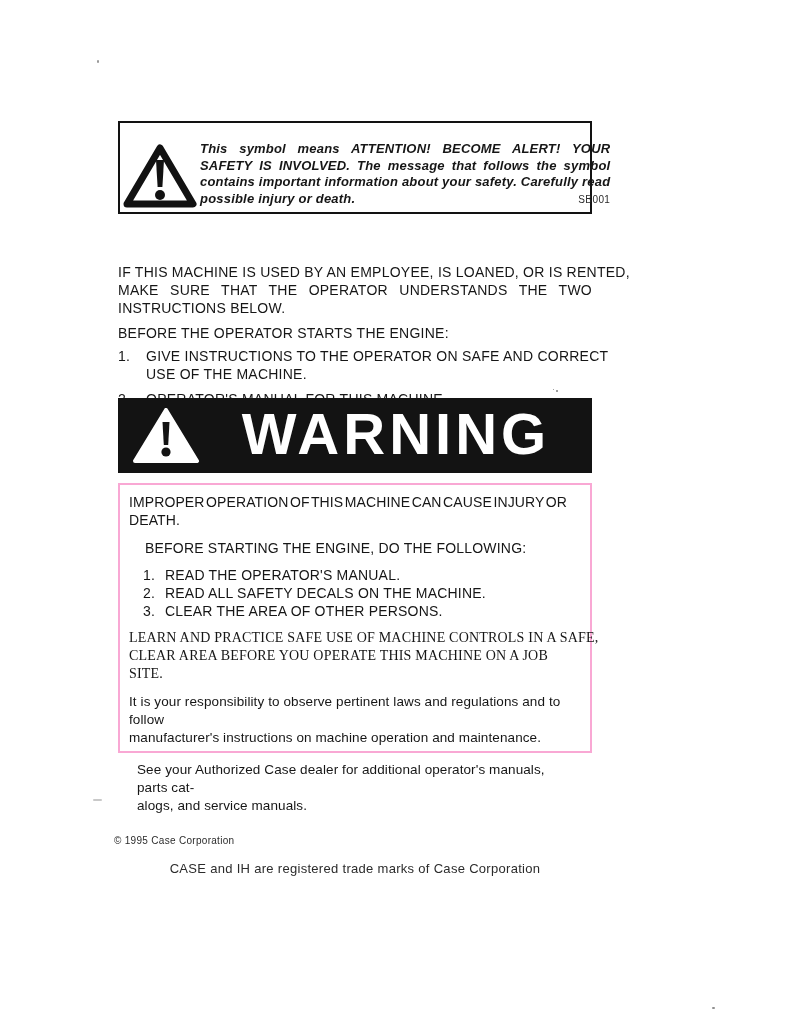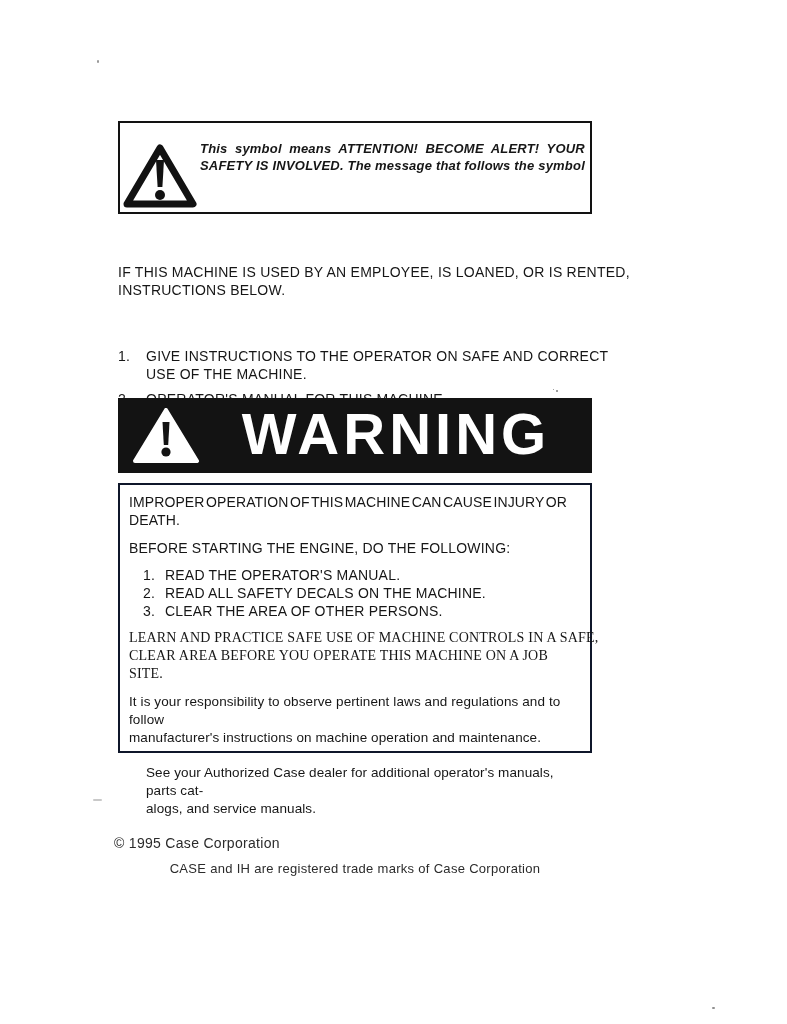--- a/index.html
+++ b/index.html
@@ -34,34 +34,34 @@
     background:#131313;display:flex;align-items:center;box-sizing:border-box;
   }
   .banner-icon{margin-left:14px;flex:none;display:flex;}
   .banner-word{
     flex:1;text-align:center;color:#ffffff;font-size:58px;font-weight:bold;
     letter-spacing:4px;line-height:1;padding-bottom:4px;
   }
   
   .warning-box{
     position:absolute;left:118px;top:483px;width:474px;height:270px;
-    border:2px solid #0f172a;box-sizing:border-box;background:#fff;
+    border:2px solid #f9a8d4;box-sizing:border-box;background:#fff;
     padding:8px 9px 0 9px;font-size:14px;line-height:18px;letter-spacing:0.2px;
   }
   .wb-p1{margin:0 0 10px 0;word-spacing:-2.4px;letter-spacing:0.1px;}
-  .wb-p2{margin:0 0 9px 0;}
+  .wb-p2{margin:0 0 9px 16px;}
   .wb-steps{margin:0 0 9px 0;padding-left:14px;}
   .wb-step{display:flex;}
   .wb-step .snum{width:22px;flex:none;}
   .wb-p3{margin:0 0 10px 0;font-family:Liberation Serif, serif;}
   .wb-lower{font-size:13.5px;letter-spacing:0.1px;}
   .wb-p4{margin:0 0 14px 0;}
-  .wb-p5{margin:17px;}
+  .wb-p5{margin:8px;}
   
-  .copyright{position:absolute;left:114px;top:835px;font-size:14px;letter-spacing:0.3px;color:#2b2b2b;}
+  .copyright{position:absolute;left:114px;top:835px;font-size:10px;letter-spacing:0.3px;color:#2b2b2b;}
   .trademark{position:absolute;left:118px;top:861px;width:474px;text-align:center;font-size:13px;letter-spacing:0.3px;color:#2b2b2b;}
   
   .speck{position:absolute;background:#9a9a9a;border-radius:1px;}
   .sp1{left:97px;top:60px;width:2px;height:3px;}
   .sp2{left:556px;top:390px;width:2px;height:2px;background:#7d7d7d;}
   .sp3{left:93px;top:799px;width:9px;height:2px;background:#c9c9c9;}
   .sp4{left:712px;top:1007px;width:3px;height:2px;background:#909090;}
   .sp5{left:553px;top:389px;width:1px;height:1px;background:#888;}
 </style>
 </head>
@@ -75,28 +75,35 @@
         <svg width="74" height="66" viewBox="0 0 74 66" aria-hidden="true">
           <path d="M37 4 L70 60 L4 60 Z" fill="#ffffff" stroke="#121212" stroke-width="7" stroke-linejoin="round"></path>
           <path d="M33 16 L41 16 L39.4 43 L34.6 43 Z" fill="#121212"></path>
           <circle cx="37" cy="51" r="5" fill="#121212"></circle>
         </svg>
       </span>
     </div>
     <div class="attention-text">
       <div class="jline">This symbol means ATTENTION! BECOME ALERT! YOUR</div>
       <div class="jline">SAFETY IS INVOLVED. The message that follows the symbol</div>
+      <div class="jline">contains important information about your safety. Carefully read</div>
+      <div class="att-last">
+        <span>possible injury or death.</span>
+        <span class="sb-code">SB001</span>
+      </div>
     </div>
   </div>
 
   <div class="para p-intro upper">
     <div class="jline">IF THIS MACHINE IS USED BY AN EMPLOYEE, IS LOANED, OR IS RENTED,</div>
+    <div class="jline">MAKE SURE THAT THE OPERATOR UNDERSTANDS THE TWO</div>
     <div>INSTRUCTIONS BELOW.</div>
   </div>
 
+  <div class="heading upper">BEFORE THE OPERATOR STARTS THE ENGINE:</div>
 
   <div class="list-item li-1 upper">
     <div class="num">1.</div>
     <div class="item-body">
       <div class="jline">GIVE INSTRUCTIONS TO THE OPERATOR ON SAFE AND CORRECT</div>
       <div>USE OF THE MACHINE.</div>
     </div>
   </div>
 
   <div class="list-item li-2 upper">

